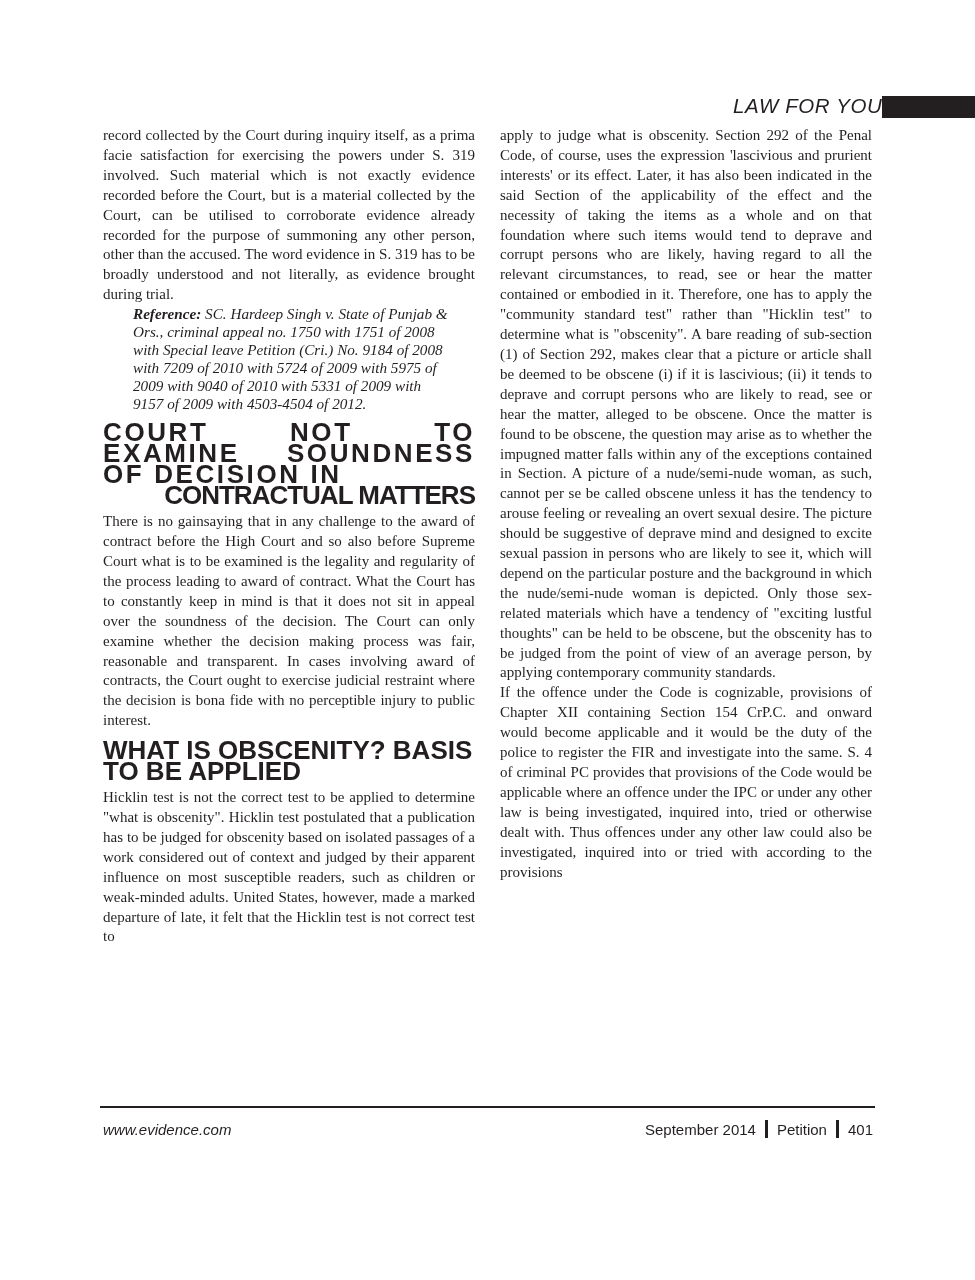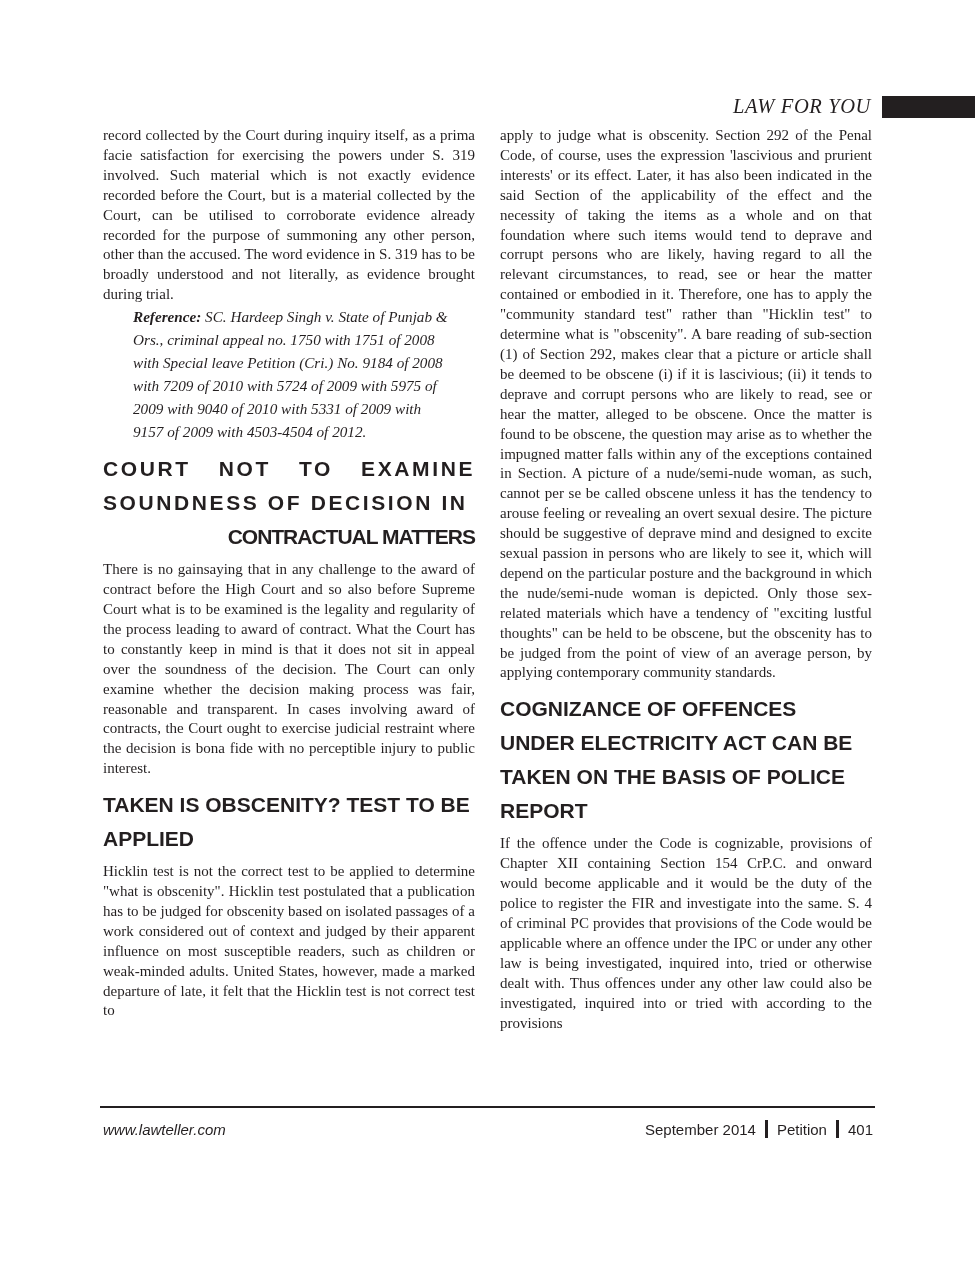--- a/index.html
+++ b/index.html
@@ -1,45 +1,45 @@
 <!DOCTYPE html>
 <html><head>
   <meta charset="utf-8">
   <style>
     * { margin: 0; padding: 0; box-sizing: border-box; }
     html, body { width: 975px; height: 1280px; background: #ffffff; overflow: hidden; }
     body { position: relative; font-family: "Liberation Serif", serif; color: #231f20; }
 
     .header-label {
       position: absolute; top: 92px; left: 733px;
-      font-family: Liberation Serif, serif; font-style: italic; font-weight: normal;
+      font-family: Liberation Sans, sans-serif; font-style: italic; font-weight: normal;
       font-size: 20.5px; letter-spacing: 0.6px; color: #231f20; line-height: 28px;
     }
     .header-bar {
       position: absolute; top: 96px; left: 882px; width: 93px; height: 22px;
       background: #231f20;
     }
 
     .col { position: absolute; top: 126px; width: 372px; }
     .col.left { left: 103px; }
     .col.right { left: 500px; }
 
     p.body {
       font-size: 15px; line-height: 19.9px; text-align: justify;
       text-align-last: left;
     }
     p.ref {
-      font-size: 15.2px; line-height: 23px; font-style: italic;
+      font-size: 15.2px; line-height: 18px; font-style: italic;
       padding-left: 30px; padding-right: 26px;
     }
     p.ref b { font-weight: bold; }
 
     h2.sec {
       font-family: "Liberation Sans", sans-serif; font-weight: bold;
-      font-size: 21px; line-height: 34px; color: #231f20;
+      font-size: 26px; line-height: 21px; color: #231f20;
       margin-top: 9px; margin-bottom: 6px;
     }
     h2.sec.spread { letter-spacing: 2.6px; text-align: justify; text-align-last: left; }
     h2.sec.tight { letter-spacing: -1px; text-align: right; }
 
     .footer-rule {
       position: absolute; top: 1106px; left: 100px; width: 775px; height: 2px;
       background: #231f20;
     }
     .footer {
@@ -58,34 +58,33 @@
 <div class="header-bar"></div>
 
 <div class="col left">
   <p class="body">record collected by the Court during inquiry itself, as a prima facie satisfaction for exercising the powers under S. 319 involved. Such material which is not exactly evidence recorded before the Court, but is a material collected by the Court, can be utilised to corroborate evidence already recorded for the purpose of summoning any other person, other than the accused. The word evidence in S. 319 has to be broadly understood and not literally, as evidence brought during trial.</p>
   <p class="ref"><b>Reference:</b><span> SC. Hardeep Singh v. State of Punjab &amp; Ors., criminal appeal no. 1750 with 1751 of 2008 with Special leave Petition (Cri.) No. 9184 of 2008 with 7209 of 2010 with 5724 of 2009 with 5975 of 2009 with 9040 of 2010 with 5331 of 2009 with 9157 of 2009 with 4503-4504 of 2012.</span></p>
 
   <h2 class="sec spread">COURT NOT TO EXAMINE SOUNDNESS OF DECISION IN</h2>
   <h2 class="sec tight" style="margin-top:-6px;">CONTRACTUAL MATTERS</h2>
   <p class="body">There is no gainsaying that in any challenge to the award of contract before the High Court and so also before Supreme Court what is to be examined is the legality and regularity of the process leading to award of contract. What the Court has to constantly keep in mind is that it does not sit in appeal over the soundness of the decision. The Court can only examine whether the decision making process was fair, reasonable and transparent. In cases involving award of contracts, the Court ought to exercise judicial restraint where the decision is bona fide with no perceptible injury to public interest.</p>
 
-  <h2 class="sec">TAKEN IS OBSCENITY? TEST TO BE APPLIED</h2>
+  <h2 class="sec">WHAT IS OBSCENITY? BASIS TO BE APPLIED</h2>
   <p class="body">Hicklin test is not the correct test to be applied to determine "what is obscenity". Hicklin test postulated that a publication has to be judged for obscenity based on isolated passages of a work considered out of context and judged by their apparent influence on most susceptible readers, such as children or weak-minded adults. United States, however, made a marked departure of late, it felt that the Hicklin test is not correct test to</p>
 </div>
 
 <div class="col right">
   <p class="body">apply to judge what is obscenity. Section 292 of the Penal Code, of course, uses the expression 'lascivious and prurient interests' or its effect. Later, it has also been indicated in the said Section of the applicability of the effect and the necessity of taking the items as a whole and on that foundation where such items would tend to deprave and corrupt persons who are likely, having regard to all the relevant circumstances, to read, see or hear the matter contained or embodied in it. Therefore, one has to apply the "community standard test" rather than "Hicklin test" to determine what is "obscenity". A bare reading of sub-section (1) of Section 292, makes clear that a picture or article shall be deemed to be obscene (i) if it is lascivious; (ii) it tends to deprave and corrupt persons who are likely to read, see or hear the matter, alleged to be obscene. Once the matter is found to be obscene, the question may arise as to whether the impugned matter falls within any of the exceptions contained in Section. A picture of a nude/semi-nude woman, as such, cannot per se be called obscene unless it has the tendency to arouse feeling or revealing an overt sexual desire. The picture should be suggestive of deprave mind and designed to excite sexual passion in persons who are likely to see it, which will depend on the particular posture and the background in which the nude/semi-nude woman is depicted. Only those sex-related materials which have a tendency of "exciting lustful thoughts" can be held to be obscene, but the obscenity has to be judged from the point of view of an average person, by applying contemporary community standards.</p>
 
-  <h2 class="sec">COGNIZANCE OF OFFENCES UNDER ELECTRICITY ACT CAN BE TAKEN ON THE BASIS OF POLICE REPORT</h2>
   <p class="body">If the offence under the Code is cognizable, provisions of Chapter XII containing Section 154 CrP.C. and onward would become applicable and it would be the duty of the police to register the FIR and investigate into the same. S. 4 of criminal PC provides that provisions of the Code would be applicable where an offence under the IPC or under any other law is being investigated, inquired into, tried or otherwise dealt with. Thus offences under any other law could also be investigated, inquired into or tried with according to the provisions</p>
 </div>
 
 <div class="footer-rule"></div>
 <div class="footer">
-  <span class="url">www.lawteller.com</span>
+  <span class="url">www.evidence.com</span>
   <span class="right">
     <span>September 2014</span>
     <span class="sep"></span>
     <span>Petition</span>
     <span class="sep"></span>
     <span>401</span>
   </span>
 </div>
 
 </body></html>

